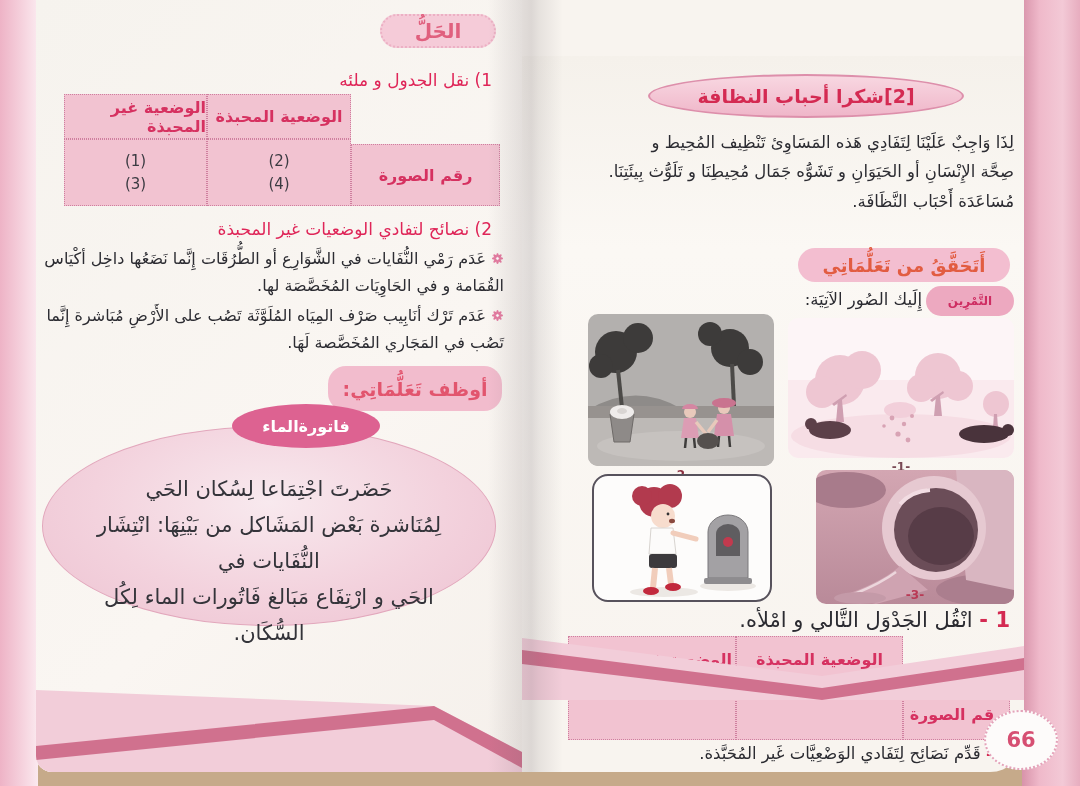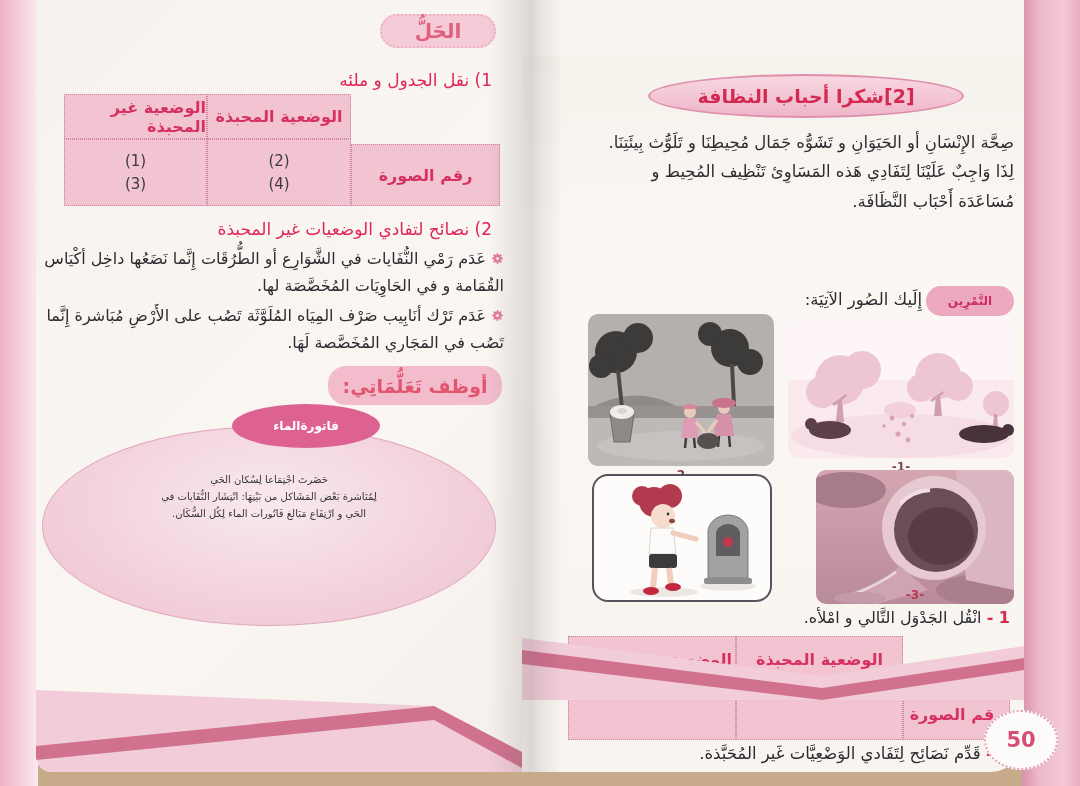--- a/index.html
+++ b/index.html
@@ -36,29 +36,29 @@
   .tbl-l .hu{left:0;top:0;width:143px;height:45px;}
   .tbl-l .hd{left:143px;top:0;width:144px;height:45px;}
   .tbl-l .bu{left:0;top:45px;width:143px;height:67px;}
   .tbl-l .bd{left:143px;top:45px;width:144px;height:67px;}
   .tbl-l .rowlab{left:287px;top:50px;width:149px;height:62px;}
   .step2{right:30px;top:219px;font-size:17px;}
   .tips{position:absolute;right:18px;left:8px;top:246px;direction:rtl;color:#2c2c32;
         font-size:16px;line-height:1.68;}
   .tip{margin-bottom:3px;}
   .flower{width:13px;height:13px;vertical-align:-1px;margin-left:5px;}
-  .badge-apply{left:292px;top:366px;width:174px;height:39px;border-radius:18px;
+  .badge-apply{left:292px;top:366px;width:174px;height:45px;border-radius:18px;
     background:#f2bccd;color:#e2556e;font-size:19px;direction:rtl;}
   .badge-waterbill{left:196px;top:404px;width:148px;height:44px;border-radius:50%;
-    background:#dd6291;color:#fff;font-size:12px;z-index:3;direction:rtl;}
+    background:#dd6291;color:#fff;font-size:16px;z-index:3;direction:rtl;}
   .big-ellipse{position:absolute;left:6px;top:426px;width:452px;height:198px;border-radius:50%;
     background:radial-gradient(ellipse at 50% 38%,#f8e9ee 0%,#f3d2dd 55%,#edc2d1 100%);
     border:1px solid #e2a7bc;z-index:2;}
   .scenario{position:absolute;left:30px;right:30px;top:44px;direction:rtl;text-align:center;
-    color:#34343a;font-size:10px;line-height:1.72;}
+    color:#34343a;font-size:21px;line-height:1.72;}
   .pagenum{position:absolute;background:#fdfbfa;border:2px dotted #e4a3ba;border-radius:50%;
     display:flex;align-items:center;justify-content:center;color:#d64f72;font-weight:bold;
     font-size:21px;z-index:6;}
   .pn67{left:26px;top:694px;width:78px;height:54px;}
   .pn66{left:984px;top:710px;width:70px;height:56px;}
 
   
   .banner{left:126px;top:18px;width:316px;height:44px;border-radius:50%;
     border:2px solid #dd8fab;background:linear-gradient(180deg,#f8d7e1,#efb6c9);
     color:#d42a52;font-size:19px;direction:rtl;}
@@ -73,21 +73,21 @@
   .fig-frame{overflow:hidden;border-radius:10px;}
   .fig1{left:266px;top:262px;width:226px;height:140px;}
   .fig2{left:66px;top:258px;width:186px;height:152px;}
   .fig3{left:294px;top:414px;width:198px;height:134px;}
   .fig4{left:70px;top:418px;width:180px;height:128px;border:2px solid #57525c;border-radius:16px;
         background:#fdfcfb;overflow:hidden;box-sizing:border-box;}
   .figlabel{position:absolute;width:100%;text-align:center;font-size:12px;font-weight:bold;}
   .lab1{left:266px;top:404px;width:226px;color:#7a4a56;}
   .lab2{left:66px;top:412px;width:186px;color:#8b2f3f;}
   .lab3{left:294px;top:532px;width:198px;color:#b93a55;}
-  .task{position:absolute;right:14px;direction:rtl;font-size:16px;color:#2b2b31;white-space:nowrap;}
+  .task{position:absolute;right:14px;direction:rtl;font-size:21px;color:#2b2b31;white-space:nowrap;}
   .task .num{color:#d42a52;font-weight:bold;}
   .task1{top:552px;}
   .task2{top:688px;font-size:16.5px;}
   .tbl-r{left:46px;top:580px;width:442px;height:104px;}
   .tbl-r .hu{left:0;top:0;width:168px;height:46px;}
   .tbl-r .hd{left:168px;top:0;width:167px;height:46px;}
   .tbl-r .bu{left:0;top:46px;width:168px;height:58px;}
   .tbl-r .bd{left:168px;top:46px;width:167px;height:58px;}
   .tbl-r .rowlab{left:335px;top:52px;width:107px;height:52px;}
 </style>
@@ -163,25 +163,26 @@
         <polygon points="0,8 398,24 486,70 486,90 0,90" fill="#f2cdd9"></polygon>
         <polygon points="0,64 398,24 486,70 486,86 398,38 0,78" fill="#d0718e"></polygon>
       </svg>
     </div>
 
     <div class="page-r">
 
       <div class="pill banner">[2]شكرا أحباب النظافة</div>
 
       <div class="intro">
+        <div>لِذَا وَاجِبٌ عَلَيْنَا لِتَفَادِي هَذه المَسَاوِئ تَنْظِيف المُحِيط و</div>
         <div>صِحَّة الإِنْسَانِ أو الحَيَوَانِ و تَشَوُّه جَمَال مُحِيطِنَا و تَلَوُّث بِيئَتِنَا.</div>
-        <div>لِذَا وَاجِبٌ عَلَيْنَا لِتَفَادِي هَذه المَسَاوِئ تَنْظِيف المُحِيط و</div>
         <div>مُسَاعَدَة أَحْبَاب النَّظَافَة.</div>
       </div>
 
+      <div class="pill badge-check">أَتَحَقَّقُ من تَعَلُّمَاتِي</div>
 
       <div class="pill badge-exo">التَّمْرِين</div>
       <div class="exo-intro">إِلَيك الصُور الآتِيَة:</div>
 
       <div class="fig fig1 fig-frame">
         <svg width="226" height="140" viewBox="0 0 226 140">
           <rect width="226" height="140" fill="#fdf5f7"></rect>
           <rect y="62" width="226" height="78" fill="#faeaee"></rect>
           <ellipse cx="113" cy="118" rx="110" ry="22" fill="#f6dde4"></ellipse>
           <g fill="#eec6d2">
@@ -333,14 +334,14 @@
 
       <svg class="band" width="502" height="90" viewBox="0 0 502 90">
         <polygon points="0,28 300,66 502,36 502,90 0,90" fill="#f2cdd9"></polygon>
         <polygon points="0,40 300,78 502,48 502,60 300,90 0,54" fill="#d0718e"></polygon>
       </svg>
     </div>
 
     <div class="spine"></div>
   </div>
 
-  <div class="pagenum pn66">50</div>
+  <div class="pagenum pn66">66</div>
 </div>
 
 </body></html>

